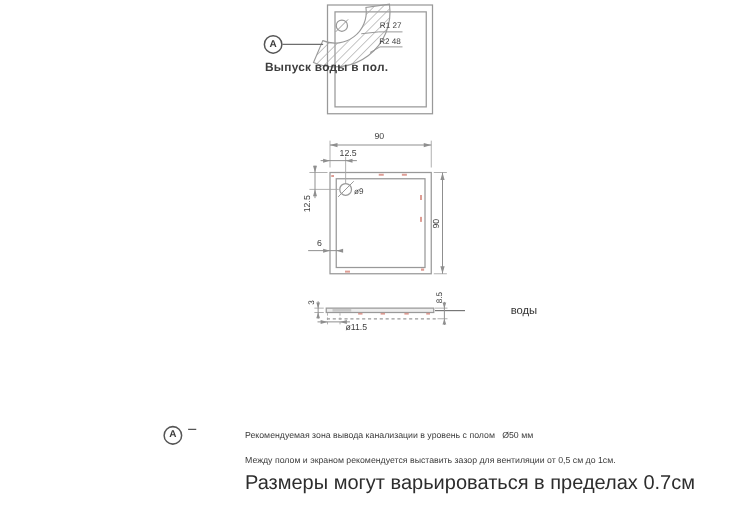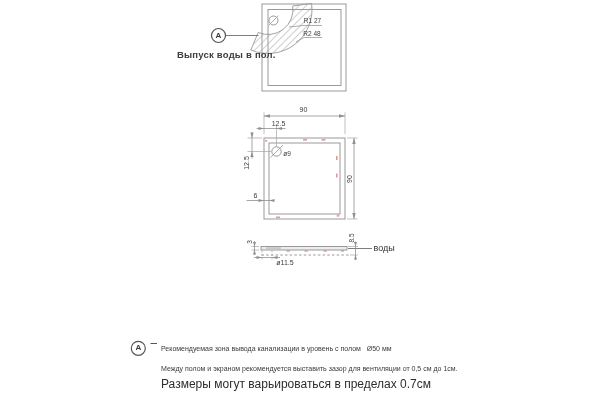--- a/index.html
+++ b/index.html
@@ -6,28 +6,28 @@
   .canvas{
     position:relative;width:600px;height:419px;background:#ffffff;overflow:hidden;
     font-family:"Liberation Sans", sans-serif;
   }
   svg{position:absolute;left:0;top:0;}
   .lbl,.lbl-left{
     position:absolute;color:#3f3f3f;font-size:7px;line-height:1.1;white-space:pre;
   }
   .lbl{transform:translate(-50%,-50%);}
   .lbl-rot{transform:translate(-50%,-50%) rotate(-90deg);}
-  .lbl-left{transform:none;}
+  .lbl-left{transform:none;margin-left:35px;}
   .dim{font-size:7px;color:#3c3c3c;}
   .dim-sm{font-size:6.5px;color:#3c3c3c;}
   .marker{font-size:8px;font-weight:bold;color:#3a3a3a;}
   .caption{font-size:9.5px;font-weight:bold;color:#3d3d3d;letter-spacing:.2px;}
   .screen-lbl{font-size:9px;color:#333;}
   .note-sm{font-size:7px;color:#3a3a3a;}
-  .note-lg{font-size:12px;color:#2d2d2d;}
+  .note-lg{font-size:16px;color:#2d2d2d;}
 </style>
 </head>
 <body>
 
 <div class="canvas">
 
   <svg width="600" height="419" viewBox="0 0 600 419">
     <defs>
       <pattern id="hatch" width="5" height="5" patternUnits="userSpaceOnUse" patternTransform="rotate(45)">
         <line x1="0" y1="0" x2="0" y2="5" stroke="#a3a3a3" stroke-width="1"></line>

